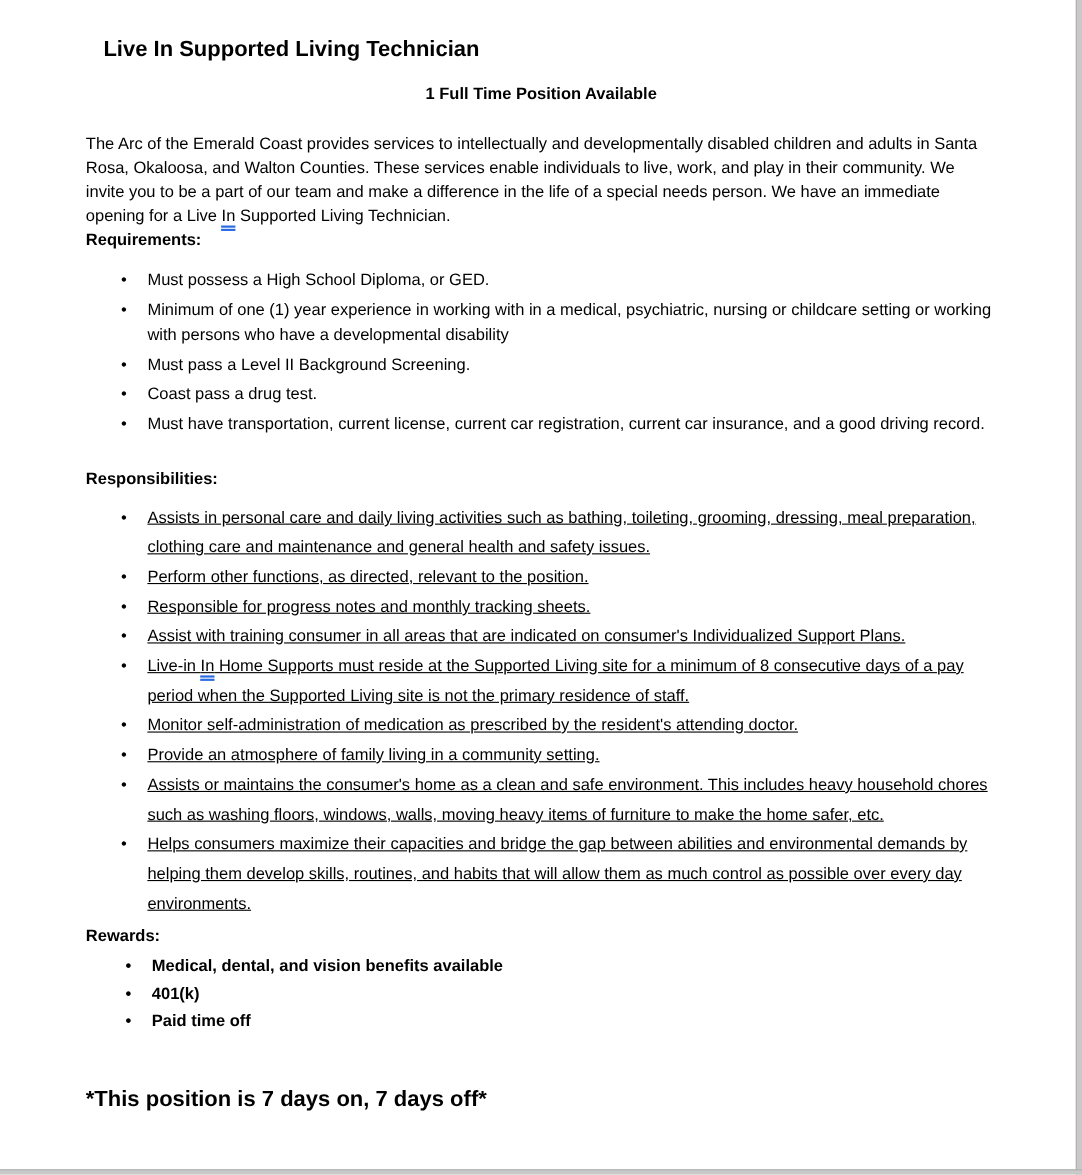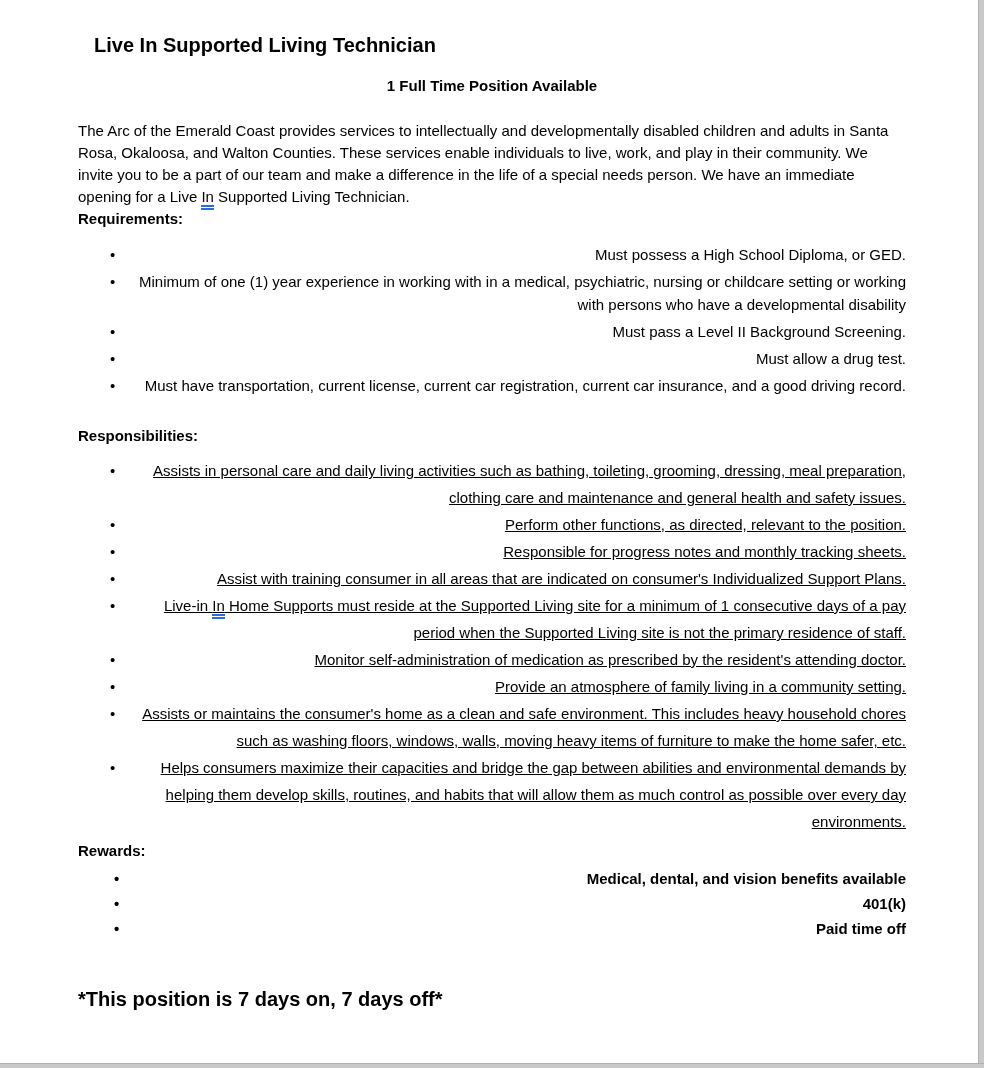--- a/index.html
+++ b/index.html
@@ -46,21 +46,20 @@
   section.sec-rewards h2 { margin-top: 5px; }
   ul.list {
     list-style: none;
     margin: 0;
     padding: 0 0 0 30px;
     font-size: 15px;
   }
   ul.list li {
     position: relative;
     padding-left: 26px;
-    text-align: right;
   }
   ul.list li::before {
     content: "\2022";
     position: absolute;
     left: 2px;
   }
   ul.list-req { margin-top: 13px; }
   ul.list-req li { line-height: 23px; margin-bottom: 4px; }
   ul.list-resp { margin-top: 10px; }
   ul.list-resp li { line-height: 27px; margin-bottom: 0; text-decoration: underline; }
@@ -103,33 +102,33 @@
   <div class="doc-subtitle">1 Full Time Position Available</div>
 
   <p class="intro"><span>The Arc of the Emerald Coast provides services to intellectually and developmentally disabled children and adults in Santa Rosa, Okaloosa, and Walton Counties. These services enable individuals to live, work, and play in their community. We invite you to be a part of our team and make a difference in the life of a special needs person. We have an immediate opening for a Live </span><span class="grammar" style="border-bottom-color: rgb(43, 108, 224);">In</span><span> Supported Living Technician.</span></p>
 
   <section class="sec-requirements">
     <h2 class="section-heading">Requirements:</h2>
     <ul class="list list-req">
         <li>Must possess a High School Diploma, or GED.</li>
         <li>Minimum of one (1) year experience in working with in a medical, psychiatric, nursing or childcare setting or working with persons who have a developmental disability</li>
         <li>Must pass a Level II Background Screening.</li>
-        <li>Must allow a drug test.</li>
+        <li>Coast pass a drug test.</li>
         <li>Must have transportation, current license, current car registration, current car insurance, and a good driving record.</li>
       </ul>
   </section>
 
   <section class="sec-responsibilities">
     <h2 class="section-heading">Responsibilities:</h2>
     <ul class="list list-resp">
         <li>Assists in personal care and daily living activities such as bathing, toileting, grooming, dressing, meal preparation, clothing care and maintenance and general health and safety issues.</li>
         <li>Perform other functions, as directed, relevant to the position.</li>
         <li>Responsible for progress notes and monthly tracking sheets.</li>
         <li>Assist with training consumer in all areas that are indicated on consumer's Individualized Support Plans.</li>
-        <li><span>Live-in </span><span class="grammar" style="border-bottom-color: rgb(43, 108, 224);">In</span><span> Home Supports must reside at the Supported Living site for a minimum of 1 consecutive days of a pay period when the Supported Living site is not the primary residence of staff.</span></li>
+        <li><span>Live-in </span><span class="grammar" style="border-bottom-color: rgb(43, 108, 224);">In</span><span> Home Supports must reside at the Supported Living site for a minimum of 8 consecutive days of a pay period when the Supported Living site is not the primary residence of staff.</span></li>
         <li>Monitor self-administration of medication as prescribed by the resident's attending doctor.</li>
         <li>Provide an atmosphere of family living in a community setting.</li>
         <li>Assists or maintains the consumer's home as a clean and safe environment. This includes heavy household chores such as washing floors, windows, walls, moving heavy items of furniture to make the home safer, etc.</li>
         <li>Helps consumers maximize their capacities and bridge the gap between abilities and environmental demands by helping them develop skills, routines, and habits that will allow them as much control as possible over every day environments.</li>
       </ul>
   </section>
 
   <section class="sec-rewards">
     <h2 class="section-heading">Rewards:</h2>
     <ul class="list list-rewards">

